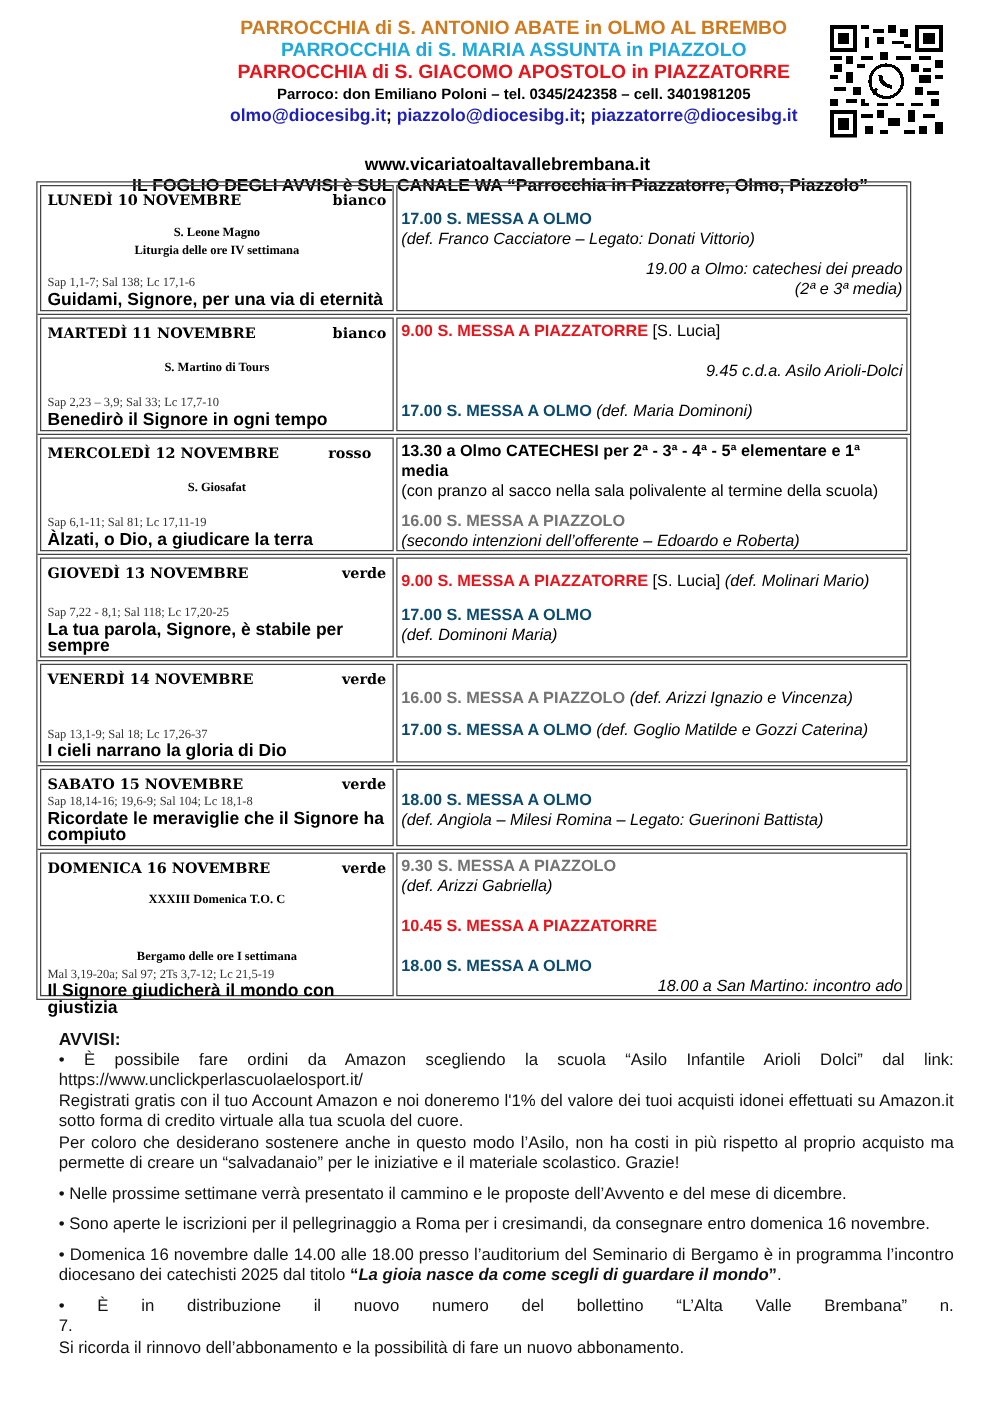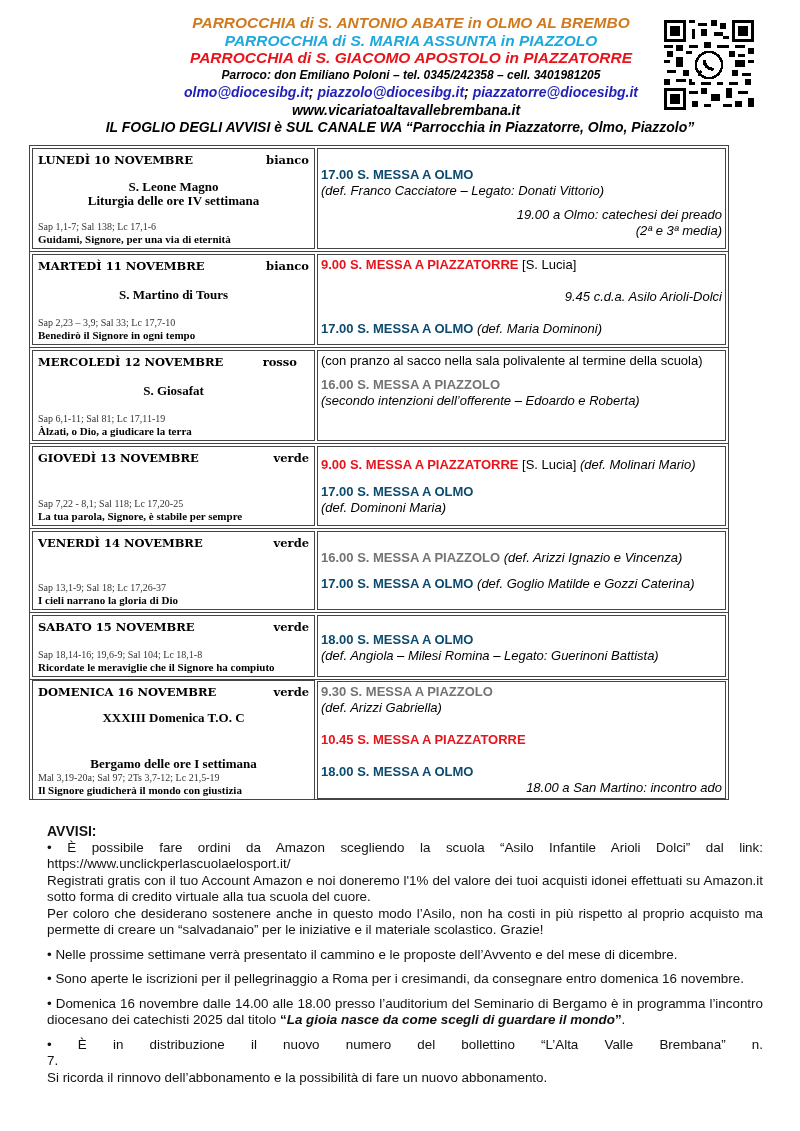--- a/index.html
+++ b/index.html
@@ -1,42 +1,42 @@
 <!DOCTYPE html>
 <html><head>
 <meta charset="utf-8">
 <style>
   * { box-sizing: border-box; margin: 0; padding: 0; }
   html, body { width: 800px; height: 1131px; background: #ffffff; overflow: hidden; }
   body { position: relative; font-family: "Liberation Sans", sans-serif; color: #000; }
 
-  .header { position: absolute; left: 0; top: 14px; width: 800px; text-align: center; font-style: italic; }
+  .header { position: absolute; left: 0; top: 14px; width: 800px; text-align: center; }
   .header .line { font-family: "Liberation Sans", sans-serif; font-weight: bold; line-height: 17.5px; white-space: nowrap; }
   .h-olmo { color: #cf7a1e; font-size: 15.5px; padding-left: 22px; }
   .h-piazzolo { color: #1ea8dc; font-size: 15.5px; padding-left: 22px; }
   .h-piazzatorre { color: #e8141c; font-size: 15.5px; padding-left: 22px; }
   .h-parroco { font-size: 12px; padding-left: 22px; }
   .h-emails { font-size: 14px; color: #1f1fb8; padding-left: 22px; }
   .h-emails .sep { color: #000; }
-  .h-web { font-size: 14px; padding-left: 12px; }
+  .h-web { font-size: 14px; padding-left: 12px; margin-top: 21px; }
   .h-wa { font-size: 14px; margin-top: 0px; }
 
   .qr { position: absolute; left: 663px; top: 20px; width: 92px; height: 90px; }
 
   .schedule { position: absolute; left: 29px; top: 145px; width: 700px; border: 1px solid #444; }
   .row { display: flex; border-bottom: 1px solid #444; }
-  .row:last-child { border-bottom: none; align-items: center; }
+  .row:last-child { border-bottom: none; }
   .lcell { width: 283px; border: 1px solid #444; margin: 2px; padding: 4px 5px 2px 5px; font-family: "DejaVu Serif", "Liberation Serif", serif; position: relative; display: flex; flex-direction: column; }
   .rcell { flex: 1; border: 1px solid #444; margin: 2px 2px 2px 0; padding: 2px 3px 2px 3px; font-family: "Liberation Sans", sans-serif; font-size: 13px; line-height: 16px; position: relative; }
   .dayhead { display: flex; justify-content: space-between; font-weight: bold; font-size: 11.5px; font-family: "DejaVu Serif", serif; }
   .dayhead .color { padding-right: 0px; }
-  .saint { text-align: center; font-size: 13px; font-weight: bold; line-height: 14px; font-family: "Liberation Serif", serif; }
+  .saint { text-align: center; font-size: 10px; font-weight: bold; line-height: 14px; font-family: "Liberation Serif", serif; }
   .saint-block { flex: 1; display: flex; flex-direction: column; justify-content: center; }
   .readings { font-size: 10px; color: #333; font-family: "Liberation Serif", serif; line-height: 13px; }
-  .motto { font-size: 11px; font-weight: bold; font-family: Liberation Serif, serif; line-height: 13px; }
+  .motto { font-size: 14px; font-weight: bold; font-family: Liberation Sans, sans-serif; line-height: 13px; }
 
   .olmo { color: #0c4a6e; font-weight: bold; }
   .piazzolo { color: #737373; font-weight: bold; }
   .piazzatorre { color: #e8141c; font-weight: bold; }
   .it { font-style: italic; }
   .right { text-align: right; }
   .bold { font-weight: bold; }
   .gap { height: 16px; }
   .gap-s { height: 8px; }
 
@@ -177,20 +177,21 @@
         <span>MERCOLEDÌ 12 NOVEMBRE</span>
         <span class="color" style="padding-right:12px;">rosso</span>
       </div>
       <div class="saint-block">
         <div class="saint">S. Giosafat</div>
       </div>
       <div class="readings">Sap 6,1-11; Sal 81; Lc 17,11-19</div>
       <div class="motto">Àlzati, o Dio, a giudicare la terra</div>
     </div>
     <div class="rcell">
+      <div class="bold">13.30 a Olmo CATECHESI per 2ª - 3ª - 4ª - 5ª elementare e 1ª media</div>
       <div>(con pranzo al sacco nella sala polivalente al termine della scuola)</div>
       <div class="gap-s"></div>
       <div class="piazzolo">16.00 S. MESSA A PIAZZOLO</div>
       <div class="it">(secondo intenzioni dell’offerente – Edoardo e Roberta)</div>
     </div>
   </div>
 
   <div class="row" style="height:85px;">
     <div class="lcell">
       <div class="dayhead">

